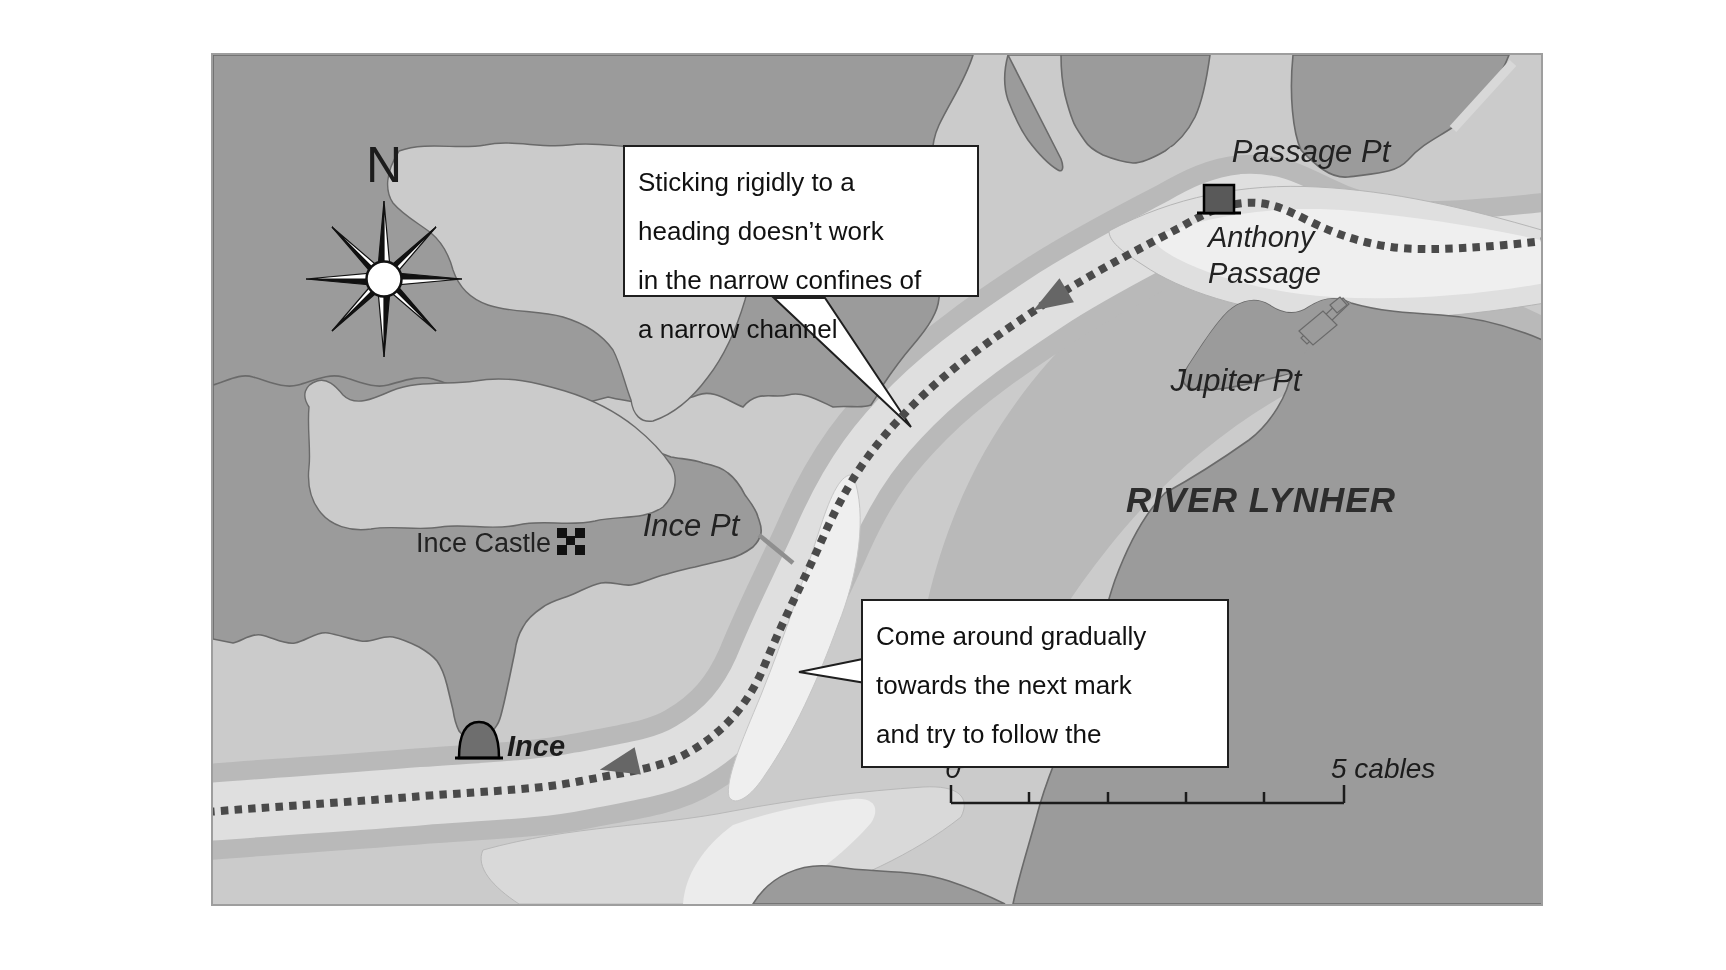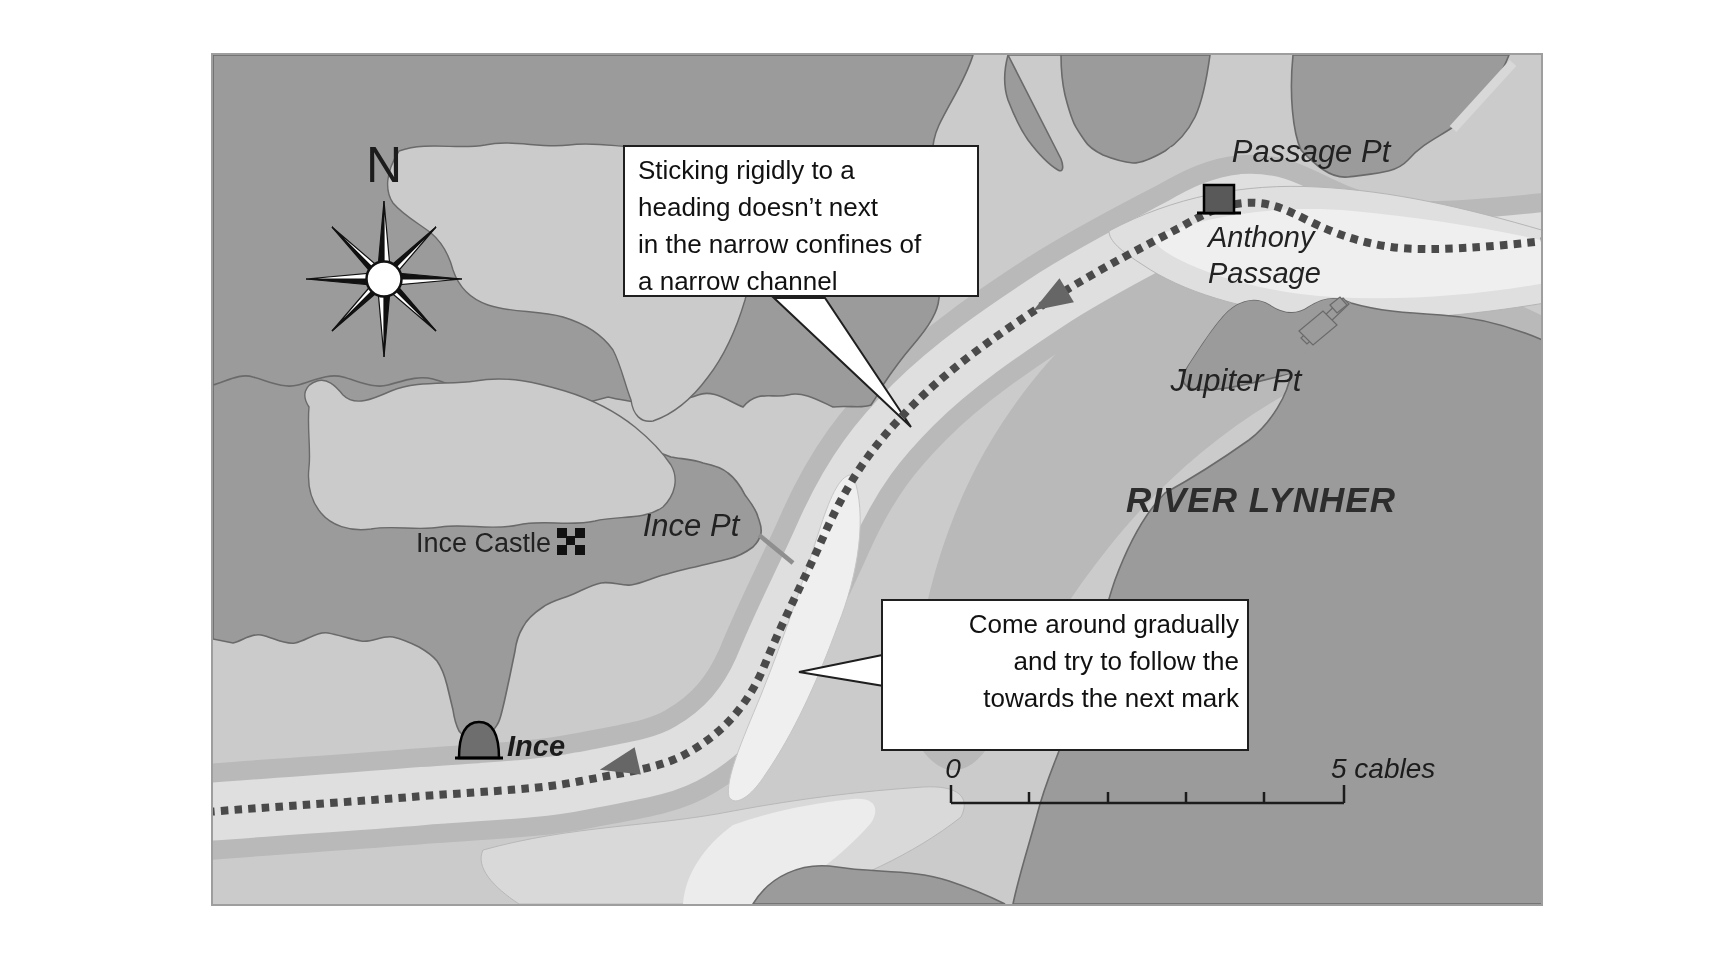--- a/index.html
+++ b/index.html
@@ -3,23 +3,23 @@
 <meta charset="utf-8">
 <style>
   html,body{margin:0;padding:0;background:#ffffff;}
   .stage{position:relative;width:1726px;height:970px;background:#ffffff;overflow:hidden;
          font-family:"Liberation Sans", sans-serif;}
   .map{position:absolute;left:211px;top:53px;width:1328px;height:849px;
        border:2px solid #9e9e9e;background:#cbcbcb;}
   .map svg{position:absolute;left:0;top:0;width:1328px;height:849px;display:block;}
   .callout{position:absolute;background:#ffffff;border:2px solid #1f1f1f;box-sizing:border-box;
            color:#111;font-size:26px;line-height:37px;padding:5px 8px 0 13px;white-space:nowrap;}
-  .callout div{pointer-events:none;}
+  .callout div{pointer-events:none;margin-top:12px;}
   #callout-1{left:410px;top:90px;width:356px;height:152px;}
-  #callout-2{left:668px;top:544px;width:368px;height:152px;text-align:right;}
+  #callout-2{left:648px;top:544px;width:368px;height:169px;}
   svg text{fill:#222222;}
   .place{font-style:italic;font-size:31px;}
   .place-sm{font-style:italic;font-size:29px;}
   .river{font-style:italic;font-weight:bold;font-size:35px;letter-spacing:1px;fill:#2d2d2d;}
   .plain{font-size:27px;}
   .bolditalic{font-style:italic;font-weight:bold;font-size:29px;fill:#1c1c1c;}
   .north{font-size:50px;fill:#1c1c1c;}
   .scaletxt{font-style:italic;font-size:28px;fill:#1c1c1c;}
 </style>
 </head>
@@ -137,23 +137,23 @@
         <line x1="973" y1="737" x2="973" y2="748"></line>
         <line x1="1051" y1="737" x2="1051" y2="748"></line>
         <line x1="1131" y1="730" x2="1131" y2="748"></line>
       </g>
       <text class="scaletxt" x="740" y="723" text-anchor="middle">0</text>
       <text class="scaletxt" x="1118" y="723">5 cables</text>
     </svg>
 
     <div class="callout" id="callout-1">
       <div>Sticking rigidly to a</div>
-      <div>heading doesn’t next</div>
+      <div>heading doesn’t work</div>
       <div>in the narrow confines of</div>
       <div>a narrow channel</div>
     </div>
     <div class="callout" id="callout-2">
       <div>Come around gradually</div>
+      <div>towards the next mark</div>
       <div>and try to follow the</div>
-      <div>towards the next mark</div>
     </div>
   </div>
 </div>
 
 </body></html>

